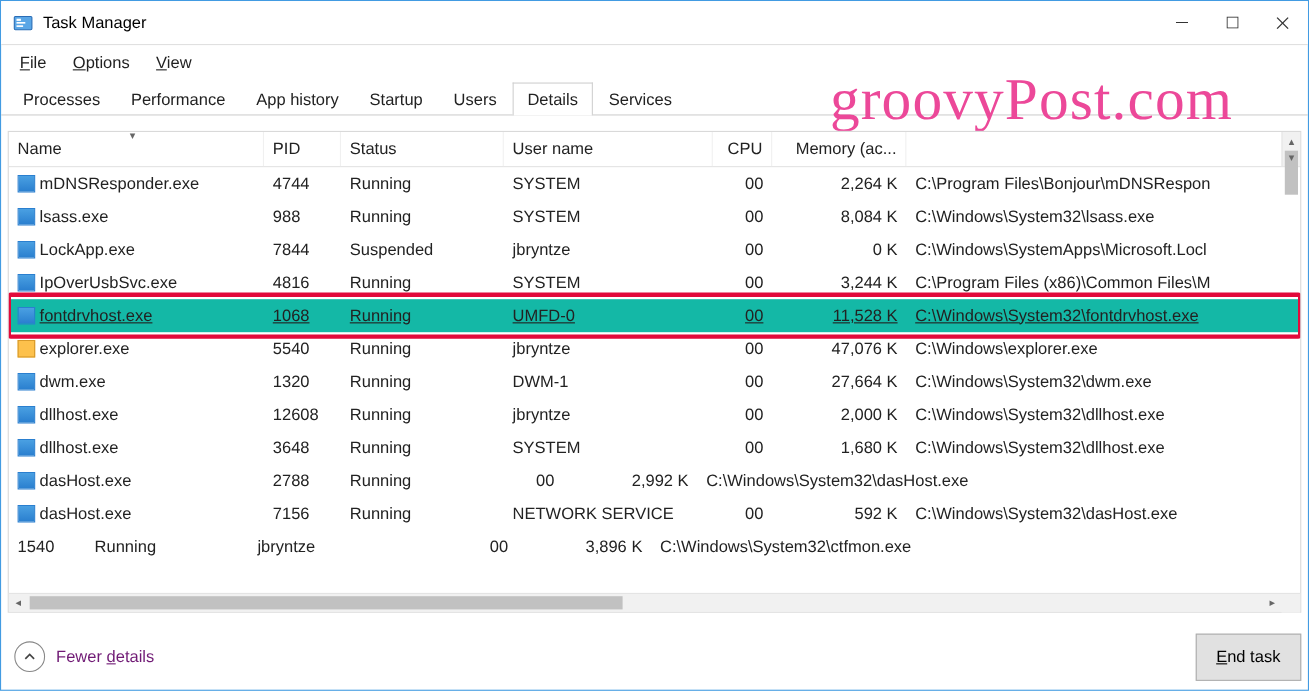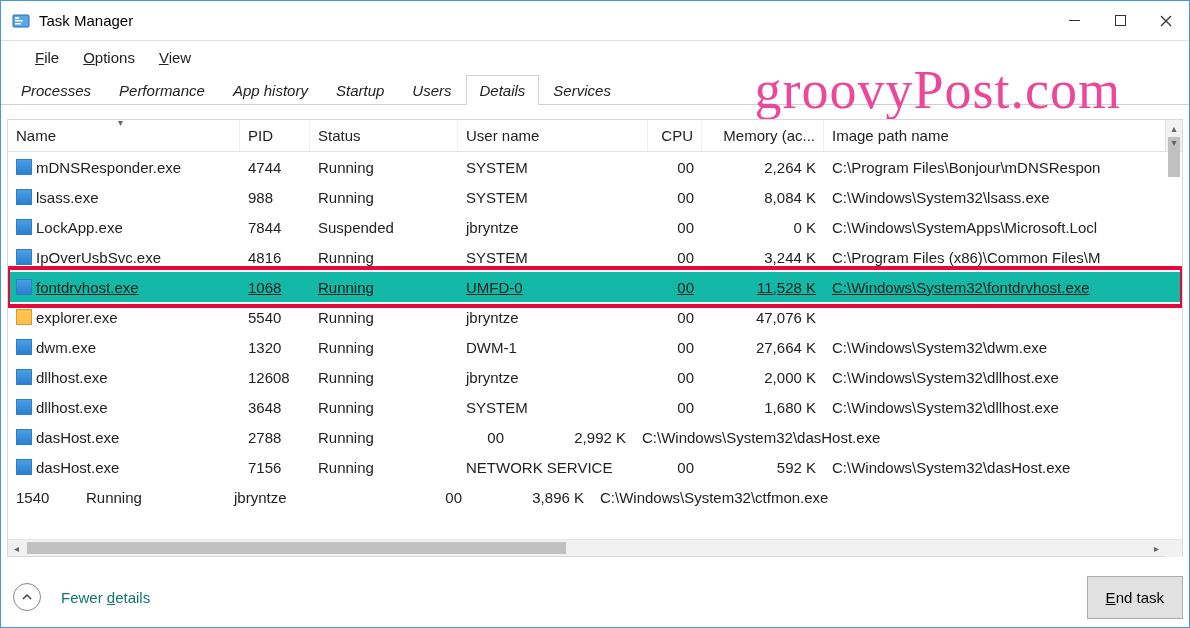--- a/index.html
+++ b/index.html
@@ -5,25 +5,25 @@
   * { box-sizing: border-box; }
   html, body { margin:0; padding:0; font-family:"Segoe UI",Tahoma,sans-serif; font-size:15px; color:#222; }
   .window { width:1190px; height:628px; background:#fff; position:relative; border:1px solid #429be2; overflow:hidden; }
   
   .titlebar { height:40px; background:#fff; display:flex; align-items:center; border-bottom:1px solid #e0e0e0; }
   .titlebar .app-icon { width:20px; height:20px; margin:0 8px 0 10px; display:inline-flex; align-items:center; justify-content:center; }
   .titlebar .title { flex:0 0 auto; color:#000; font-size:15px; }
   .titlebar .spacer { flex:1; }
   .winbtn { width:46px; height:40px; display:flex; align-items:center; justify-content:center; color:#555; }
   
-  .menubar { height:30px; display:flex; align-items:center; padding:2px 24px 0; gap:4px; font-size:15px; color:#222; }
+  .menubar { height:30px; display:flex; align-items:center; padding:2px 7px 0; gap:4px; font-size:15px; color:#222; }
   .menubar .menuitem { padding:3px 10px; }
   .menubar .menuitem .mnem{text-decoration:underline;}
   
-  .tabstrip { display:flex; align-items:flex-end; height:34px; border-bottom:1px solid #d0d0d0; padding-left:6px; font-size:15px; color:#222;font-style:italic; }
+  .tabstrip { display:flex; align-items:flex-end; height:34px; border-bottom:1px solid #d0d0d0; padding-left:6px; font-size:15px; color:#222; }
   .tab { padding:6px 13px 6px; border:1px solid transparent; border-bottom:none; margin-bottom:-1px; }
   .tab.active { background:#fff; border-color:#d0d0d0; }
   
   .watermark { position:absolute; right:68px; top:58px; font-family:Georgia,"Times New Roman",serif; font-size:54px; color:#ec4899; letter-spacing:1px; pointer-events:none; }
   
   .content { position:absolute; left:6px; right:6px; top:118px; bottom:70px; border:1px solid #d9d9d9; background:#fff; display:flex; flex-direction:column; }
   .theader { display:flex; align-items:center; height:32px; border-bottom:1px solid #e3e3e3; font-size:15px; color:#222; position:relative; padding-right:14px;}
   .theader .hcell { padding:0 8px; border-right:1px solid #f0f0f0; display:flex; align-items:center; height:100%; }
   .sorter { position:absolute; top:-3px; font-size:10px; color:#666; left:110px;}
   .tbody { flex:1; overflow:hidden; position:relative; }
@@ -47,21 +47,21 @@
   .vscroll .arrow{height:17px;display:flex;align-items:center;justify-content:center;color:#666;font-size:10px;}
   .vscroll .track{position:absolute;top:17px;bottom:17px;left:0;right:0;}
   .vscroll .thumb{position:absolute;left:2px;right:2px;top:30%;height:40px;background:#c1c1c1;}
   .hscroll { height:17px; background:#f1f1f1; border-top:1px solid #e4e4e4; display:flex; align-items:center;}
   .hscroll .arrow{width:17px;display:flex;align-items:center;justify-content:center;color:#666;font-size:10px;}
   .hscroll .track{flex:1;position:relative;height:100%;}
   .hscroll .thumb{position:absolute;top:2px;bottom:2px;left:2px;width:48%;background:#c1c1c1;}
   .hscroll .corner{width:17px;height:17px;background:#f1f1f1;}
   
   .footer { position:absolute; left:6px; right:6px; bottom:6px; height:48px; display:flex; align-items:center; }
-  .fewer { display:flex; align-items:center; gap:20px; padding-left:6px; color:#0f766e; font-size:15px;}
+  .fewer { display:flex; align-items:center; gap:10px; padding-left:6px; color:#701a75; font-size:15px;}
   .fewer .circle{width:28px;height:28px;border:1px solid #888;border-radius:50%;display:flex;align-items:center;justify-content:center;color:#444;font-size:14px;}
   .endtask-btn { margin-left:auto; height:43px; padding:0 18px; background:#e1e1e1; border:1px solid #adadad; font-size:15px; }
   .partial-row{opacity:0.7;}
   .mnem{text-decoration:underline;}
 </style>
 </head>
 <body>
 
 <div class="window">
 
@@ -126,23 +126,20 @@
         </div>
       <div class="hcell col-user">
           <span>User name</span>
         </div>
       <div class="hcell col-cpu" style="justify-content:flex-end">
           <span>CPU</span>
         </div>
       <div class="hcell col-mem" style="justify-content:flex-end">
           <span>Memory (ac...</span>
         </div>
-      <div class="hcell col-path" style="border-right:none">
-          <span>Image path name</span>
-        </div>
       <div class="vscroll" style="top:0;">
         <div class="arrow">▴</div>
         <div class="track">
             <div class="thumb"></div>
           </div>
         <div class="arrow" style="position:absolute;bottom:0;left:0;right:0">▾</div>
       </div>
     </div>
     <div class="tbody" id="tbody">
         <div class="row">
@@ -208,20 +205,21 @@
         <div class="row">
           <div class="cell col-name">
             <span class="proc-icon icon-folder"></span>
             <span>explorer.exe</span>
           </div>
           <div class="cell col-pid">5540</div>
           <div class="cell col-status">Running</div>
           <div class="cell col-user">jbryntze</div>
           <div class="cell col-cpu">00</div>
           <div class="cell col-mem">47,076 K</div>
+          <div class="cell col-path">C:\Windows\explorer.exe</div>
         </div>
         <div class="row">
           <div class="cell col-name">
             <span class="proc-icon icon-app"></span>
             <span>dwm.exe</span>
           </div>
           <div class="cell col-pid">1320</div>
           <div class="cell col-status">Running</div>
           <div class="cell col-user">DWM-1</div>
           <div class="cell col-cpu">00</div>

